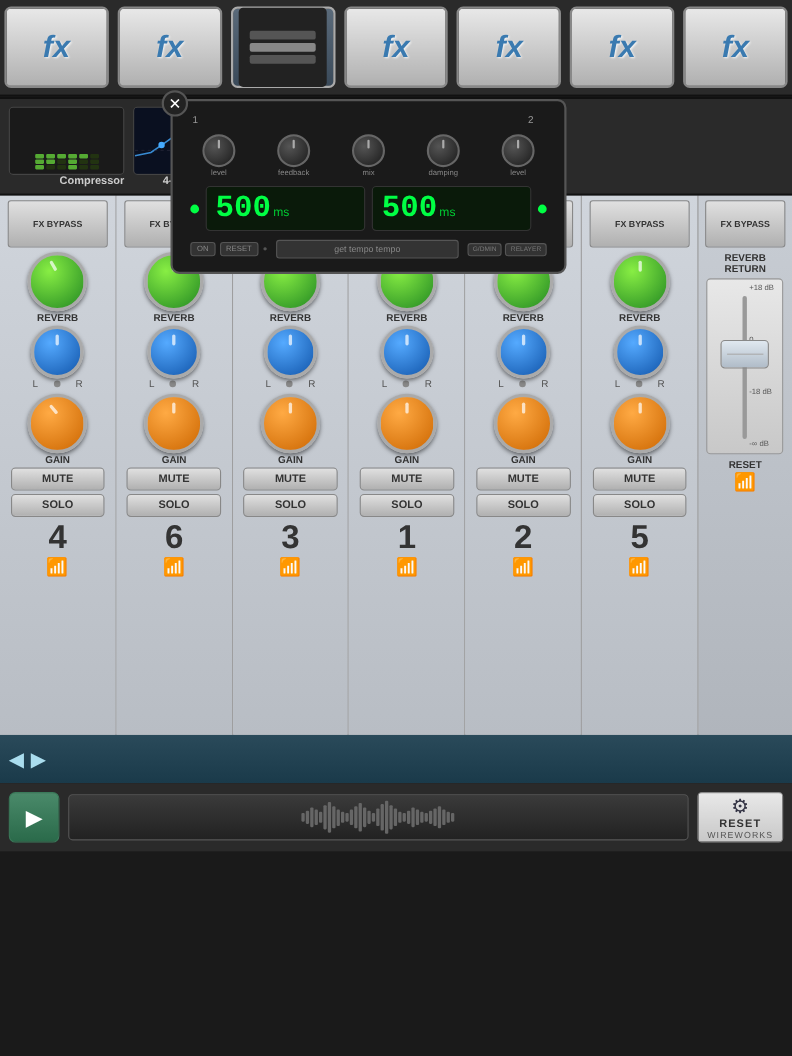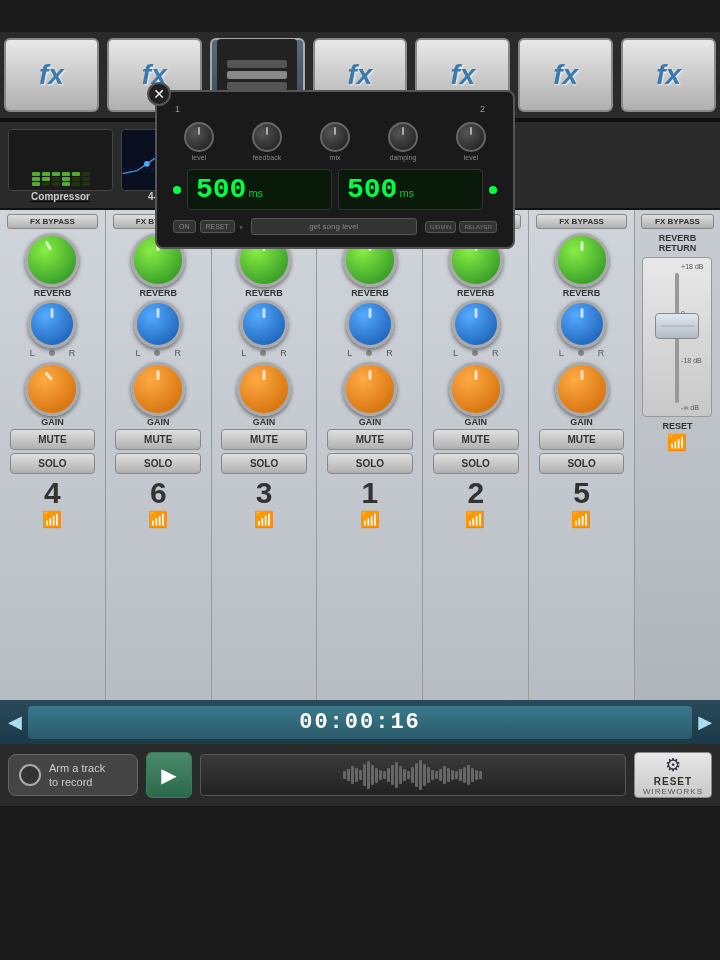--- a/index.html
+++ b/index.html
@@ -11,21 +11,20 @@
       font-family: Arial, sans-serif;
       position: relative;
     }
 
     
     .fx-top-row {
       display: flex;
       height: 88px;
       background: #2a2a2a;
       border-bottom: 2px solid #111;
-      margin-top: 32px;
     }
     .fx-top-btn {
       flex: 1;
       display: flex;
       align-items: center;
       justify-content: center;
       background: linear-gradient(180deg, #e8e8e8 0%, #b0b0b0 100%);
       border: 2px solid #888;
       border-radius: 6px;
       margin: 6px 4px;
@@ -315,21 +314,21 @@
       min-width: 85px;
       flex: none;
     }
     .fx-bypass-btn {
       background: linear-gradient(180deg, #e0e0e0, #b0b0b0);
       border: 1px solid #888;
       border-radius: 3px;
       font-size: 8px;
       font-weight: bold;
       color: #333;
-      padding: 2px 4px;
+      padding: 16px 4px;
       cursor: pointer;
       width: 90%;
       text-align: center;
       margin-bottom: 4px;
     }
     .knob-group {
       display: flex;
       flex-direction: column;
       align-items: center;
       margin-bottom: 2px;
@@ -721,30 +720,30 @@
       <span class="delay-indicator green"></span>
     </div>
   </div>
 
   <div class="delay-bottom">
     <div class="delay-switch-row">
       <span class="delay-mini-btn">ON</span>
       <span class="delay-mini-btn">RESET</span>
       <span style="font-size:7px;color:#555;">●</span>
     </div>
-    <div class="delay-get-tempo">get song level</div>
+    <div class="delay-get-tempo">get tempo tempo</div>
     <div class="delay-right-btns">
       <span class="delay-sm-btn">G/DMIN</span>
       <span class="delay-sm-btn">RELAYER</span>
     </div>
   </div>
 </div>
 
 <div class="fx-strip-row">
-  <div style="display:flex;flex-direction:column;align-items:center;text-decoration:underline;">
+  <div style="display:flex;flex-direction:column;align-items:flex-end;">
     <div class="fx-strip-thumb comp-thumb">
       <div class="comp-visual">
         <div class="comp-col">
             <div class="comp-cell lit"></div>
             <div class="comp-cell lit"></div>
             <div class="comp-cell lit"></div>
           </div>
         <div class="comp-col">
             <div class="comp-cell lit"></div>
             <div class="comp-cell lit"></div>
@@ -1015,29 +1014,24 @@
       <div class="fader-track"></div>
       <div class="fader-handle"></div>
     </div>
     <span class="master-label">RESET</span>
     <div class="wifi-icon">📶</div>
   </div>
 </div>
 
 <div class="timeline-bar">
   <span class="timeline-prev">◀</span>
-  <div class="timeline-time-display">00:00:16</div>
   <span class="timeline-next">▶</span>
 </div>
 
 <div class="bottom-bar">
-  <div class="arm-track-btn">
-    <div class="arm-circle"></div>
-    <div class="arm-text">Arm a track<br>to record</div>
-  </div>
   <div class="play-btn">
     <span>▶</span>
   </div>
   <div class="waveform-display" id="waveform">
       <div class="waveform-bar" style="height: 8px;"></div>
       <div class="waveform-bar" style="height: 12px;"></div>
       <div class="waveform-bar" style="height: 18px;"></div>
       <div class="waveform-bar" style="height: 14px;"></div>
       <div class="waveform-bar" style="height: 10px;"></div>
       <div class="waveform-bar" style="height: 22px;"></div>

